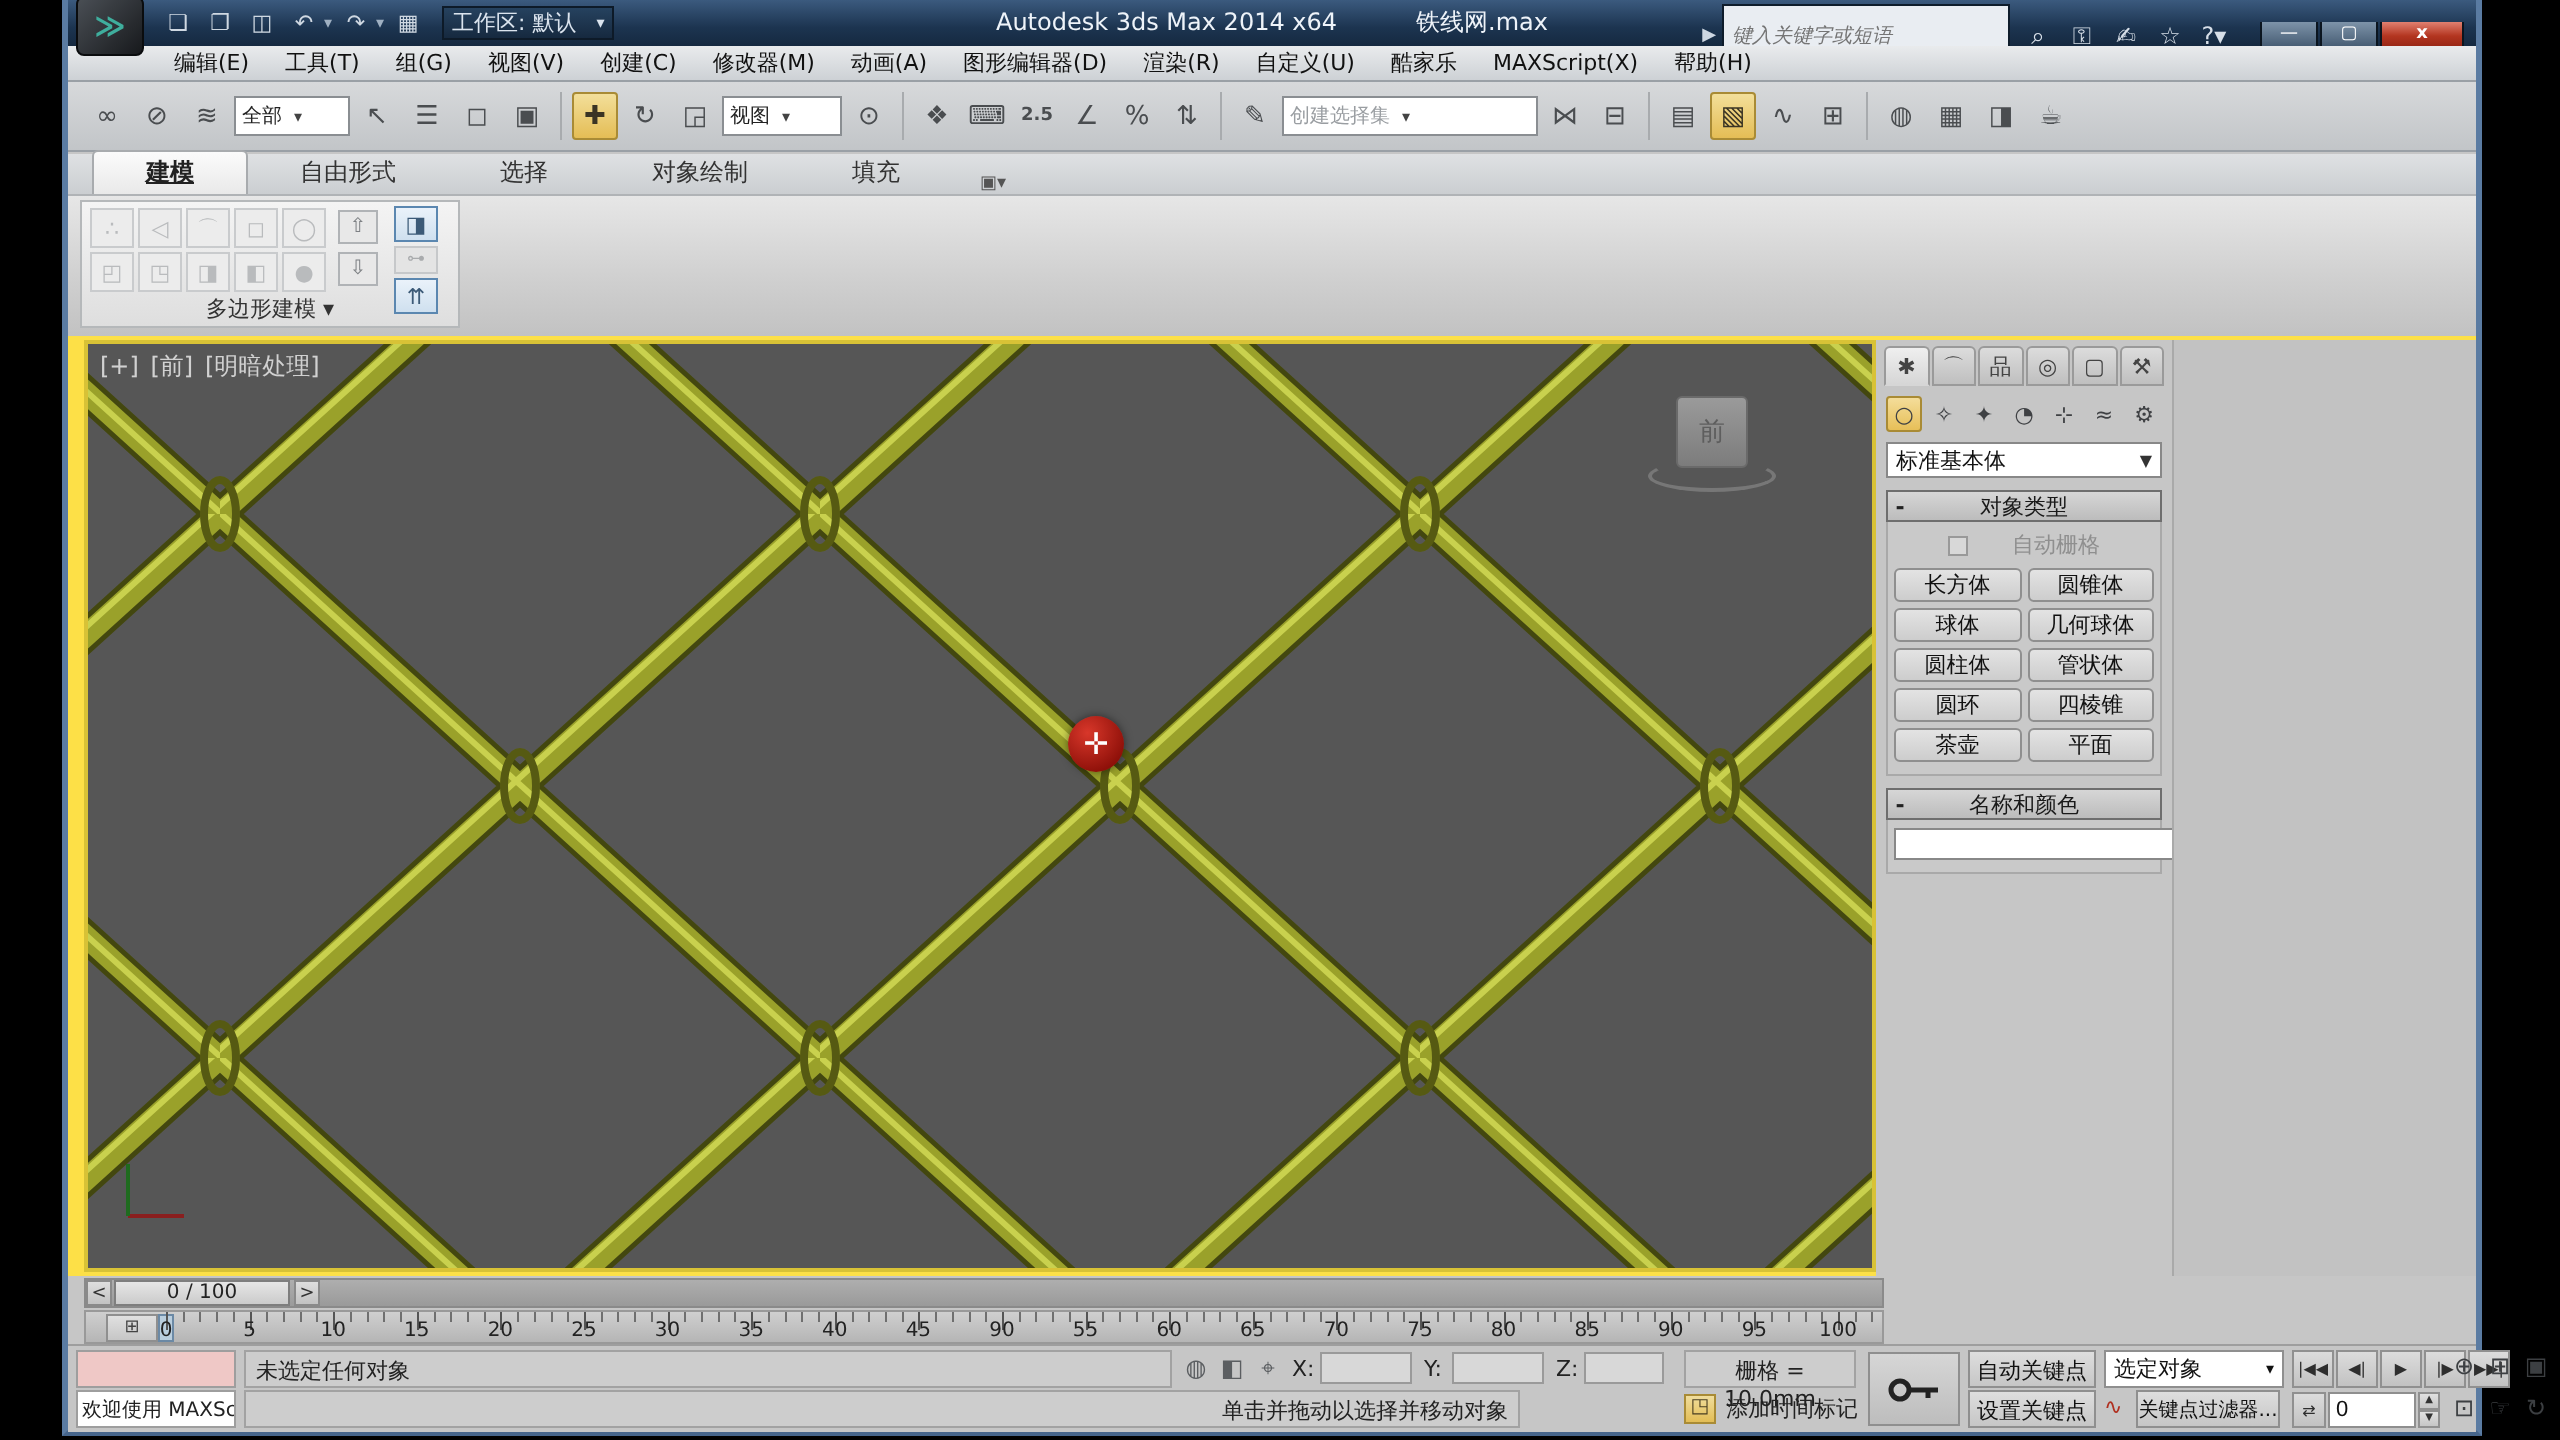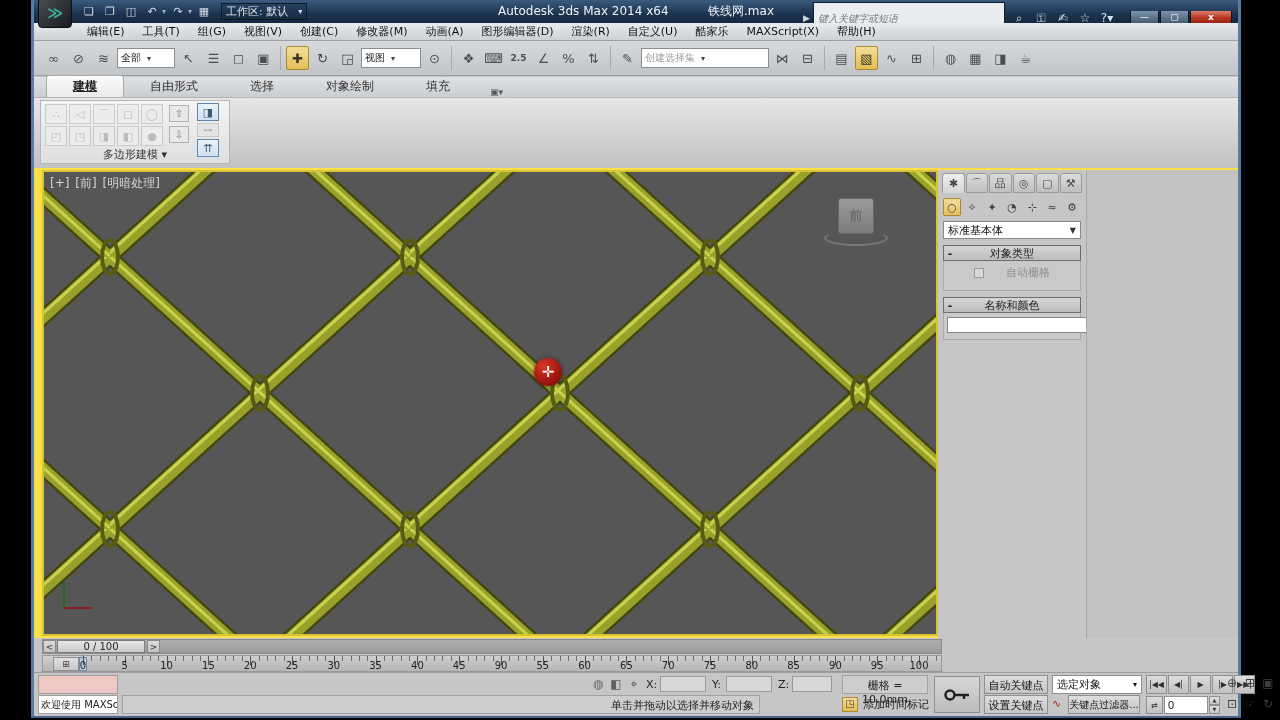--- a/index.html
+++ b/index.html
@@ -26,21 +26,21 @@
              color:#cfd8e2; font-size:11px; border-radius:2px; }
   .qat-caret { color:#9fb0c2; font-size:8px; margin-left:-2px; }
   .workspace { display:flex; align-items:center; margin-left:8px; background:linear-gradient(#26425f,#16293f);
                border:1px solid #0d1a28; height:17px; padding:0 4px; font-size:11px; color:#dbe4ee; }
   .workspace .caret { margin-left:10px; font-size:8px; }
   .title-text { position:absolute; left:0; right:0; top:3px; text-align:center; pointer-events:none; }
   .title-text span { margin:0 18px; color:#eef3f9; font-size:12px; }
   .tb-right { position:absolute; right:6px; top:2px; display:flex; align-items:center; gap:6px; }
   .search-wrap { display:flex; align-items:center; }
   .search-arrow { color:#cdd7e2; font-size:9px; margin-right:3px; }
-  .search-input { width:192px; height:15px; background:#e9edf2; border:1px solid #0e1c2b;
+  .search-input { width:144px; height:15px; background:#e9edf2; border:1px solid #0e1c2b;
                   font-size:10px; font-style:italic; color:#7a8896; padding:15px 4px; }
   .tb-icon { color:#d7dfe8; font-size:12px; width:16px; text-align:center; }
   .win-controls { display:flex; margin-left:8px; }
   .wc { width:29px; height:15px; border:1px solid #0b151f; border-top:none;
         background:linear-gradient(#7d93a9,#3f556c); color:#fff; font-size:9px; line-height:13px;
         text-align:center; border-radius:0 0 3px 3px; margin-left:1px; }
   .wc.close { width:42px; background:linear-gradient(#e08070,#b33520 50%,#8f2212); font-weight:bold; }
 
   
   .menubar { position:absolute; left:0; top:23px; width:100%; height:18px;
@@ -417,20 +417,32 @@
       <div class="rollout">
         <div class="ro-head">
           <span class="ro-minus">-</span>
           <span class="ro-title">对象类型</span>
         </div>
         <div class="ro-body">
           <div class="autogrid">
             <span class="checkbox"></span>
             <span>自动栅格</span>
           </div>
+          <div class="prim-grid" id="prim-grid">
+                  <div class="prim-btn">长方体</div>
+                  <div class="prim-btn">圆锥体</div>
+                  <div class="prim-btn">球体</div>
+                  <div class="prim-btn">几何球体</div>
+                  <div class="prim-btn">圆柱体</div>
+                  <div class="prim-btn">管状体</div>
+                  <div class="prim-btn">圆环</div>
+                  <div class="prim-btn">四棱锥</div>
+                  <div class="prim-btn">茶壶</div>
+                  <div class="prim-btn">平面</div>
+                </div>
         </div>
       </div>
 
       <div class="rollout">
         <div class="ro-head">
           <span class="ro-minus">-</span>
           <span class="ro-title">名称和颜色</span>
         </div>
         <div class="ro-body">
           <div class="name-row">
@@ -479,20 +491,21 @@
               <span class="tb-num" style="left: 792.4px;">90</span>
               <span class="tb-num" style="left: 834.2px;">95</span>
               <span class="tb-num" style="left: 876px;">100</span>
             </div>
     </div>
   </div>
 
   <div class="statusbar">
     <div class="sb-abs listener-pink"></div>
     <div class="sb-abs listener-white">欢迎使用 MAXScr</div>
+    <div class="sb-abs status-field">未选定任何对象</div>
     <div class="sb-abs prompt-field">单击并拖动以选择并移动对象</div>
     <span class="sb-abs sb-icon" style="left:556px">◍</span>
     <span class="sb-abs sb-icon" style="left:574px">◧</span>
     <span class="sb-abs sb-icon" style="left:592px">⌖</span>
     <span class="sb-abs coord-label" style="left:612px">X:</span>
     <input class="sb-abs coord-input" style="left: 626px;" value="">
     <span class="sb-abs coord-label" style="left:678px">Y:</span>
     <input class="sb-abs coord-input" style="left: 692px;" value="">
     <span class="sb-abs coord-label" style="left:744px">Z:</span>
     <input class="sb-abs coord-input" style="left: 758px; width: 40px;" value="">

